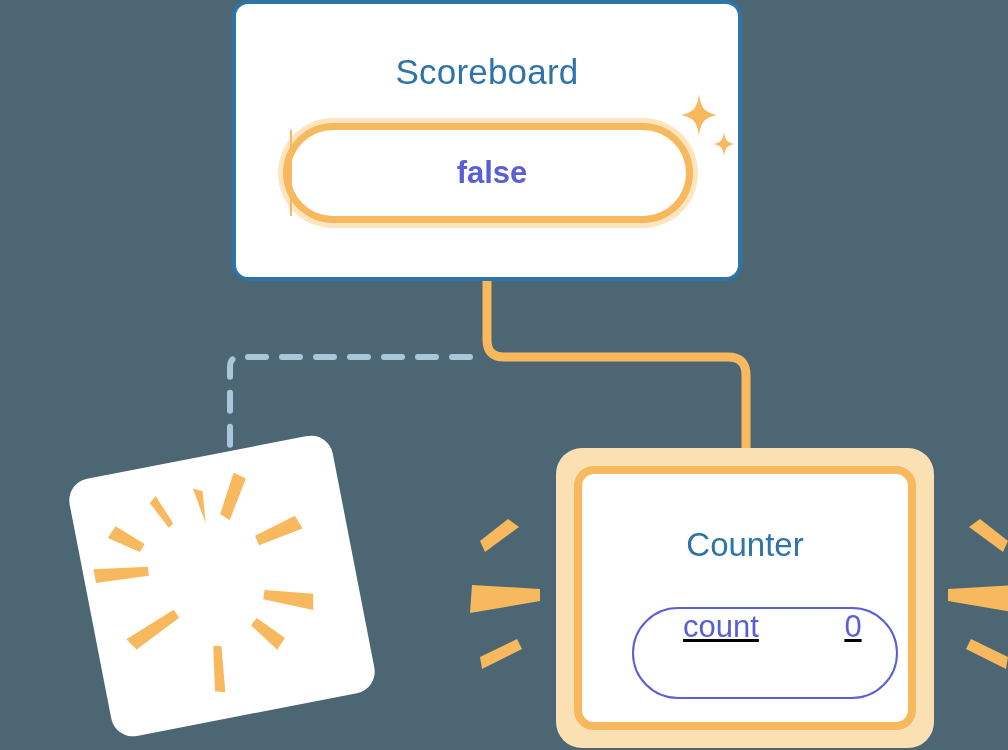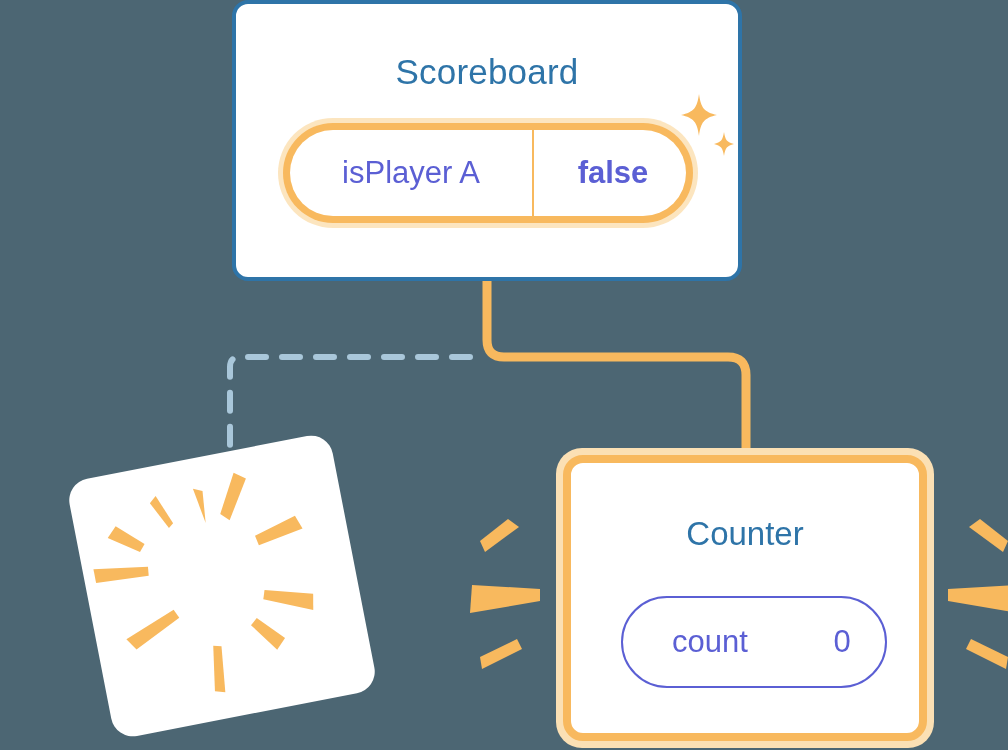--- a/index.html
+++ b/index.html
@@ -139,21 +139,21 @@
   
   .counter-card {
     position: absolute;
     left: 556px;
     top: 448px;
     width: 378px;
     height: 300px;
     box-sizing: border-box;
     background: #fbe0b4;
     border-radius: 26px;
-    padding: 7px;
+    padding: 18px;
     z-index: 4;
   }
   .counter-inner {
     box-sizing: border-box;
     width: 100%;
     height: 100%;
     background: #ffffff;
     border: 8px solid #f8b95e;
     border-radius: 20px;
     position: relative;
@@ -168,22 +168,23 @@
   .pill-plain {
     position: absolute;
     left: 50px;
     top: 133px;
     width: 266px;
     height: 92px;
     box-sizing: border-box;
     border: 2px solid #5b5fd4;
     border-radius: 999px;
     display: flex;
-    align-items: center;
+    align-items: flex-start;
     background: transparent;
+    text-decoration: underline;
   }
   .pill-plain .cell {
     display: flex;
     align-items: center;
     justify-content: center;
     color: #5b5fd4;
     font-size: 31px;
     font-weight: 400;
   }
   .pill-plain .cell.key { flex: 0 0 174px; }
@@ -224,21 +225,20 @@
   </svg>
 
   <div class="scoreboard-card">
     <div class="card-title">Scoreboard</div>
   </div>
 
   <div class="pill-glow-wrap" style="z-index:5;">
     <div class="pill-glow-outer"></div>
     <div class="pill-glow-mid"></div>
     <div class="pill-glow-inner">
-      <div class="pill-cell key">isPlayer A</div>
       <div class="pill-divider-v"></div>
       <div class="pill-cell val">false</div>
     </div>
   </div>
 
   <svg class="sparkles" viewBox="0 0 70 72" width="70" height="72">
     <path d="M27 2 C29 16 32 20 45 23 C32 26 29 30 27 44 C25 30 22 26 9 23 C22 20 25 16 27 2 Z" fill="#f8b95e"></path>
     <path d="M52 40 C53.3 48 55 50.4 62 52 C55 53.6 53.3 56 52 64 C50.7 56 49 53.6 42 52 C49 50.4 50.7 48 52 40 Z" fill="#f8b95e"></path>
   </svg>
 

